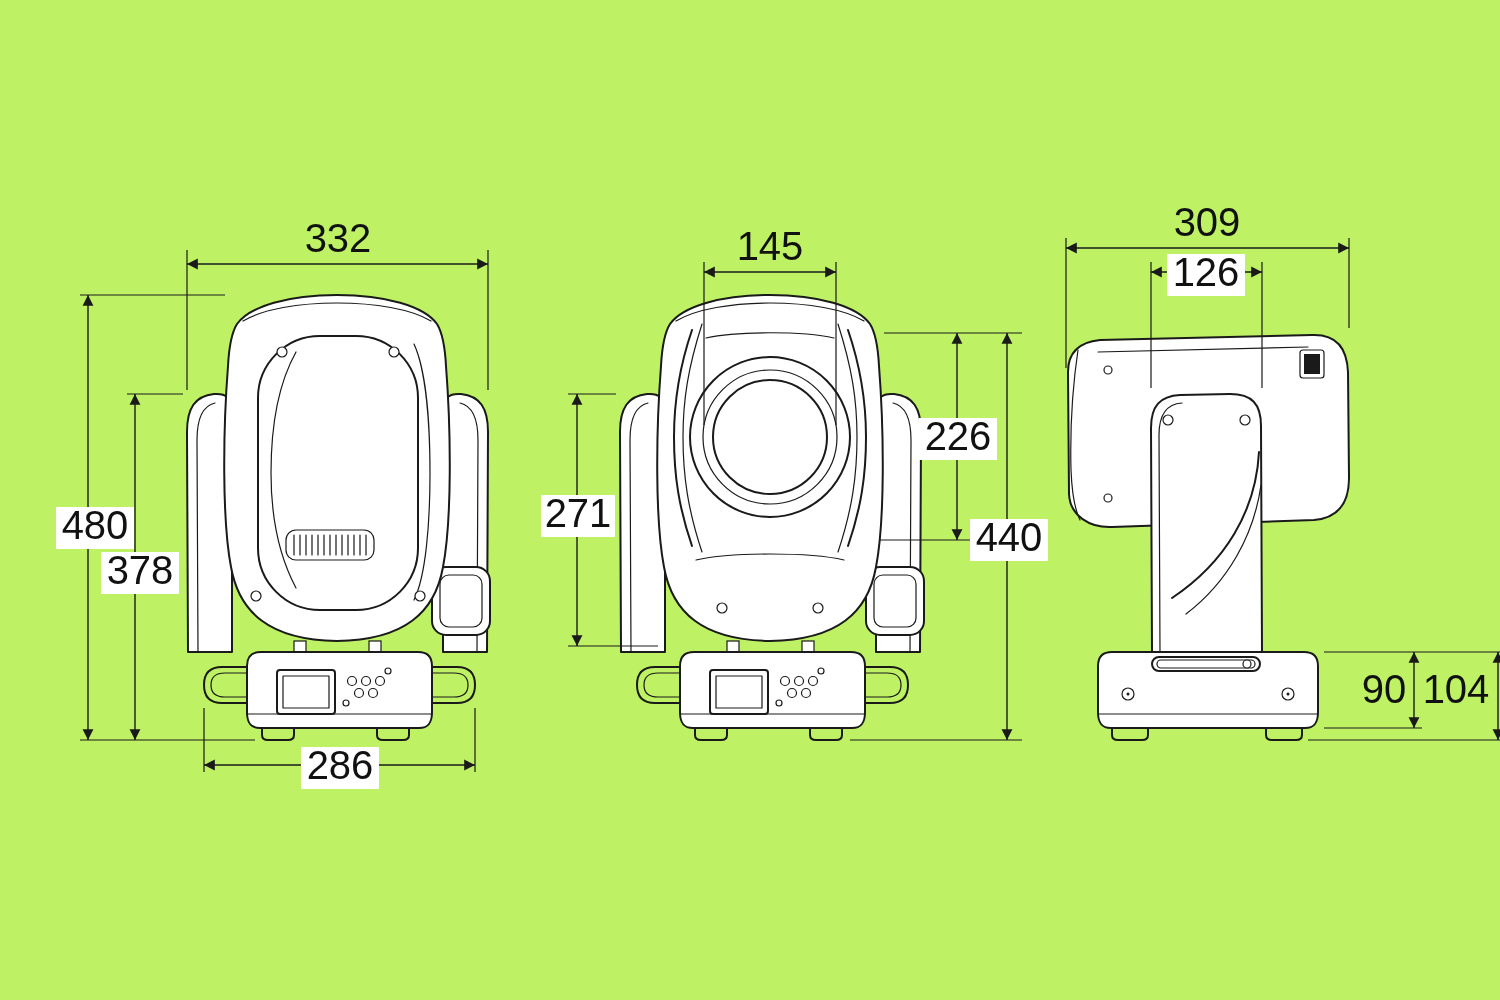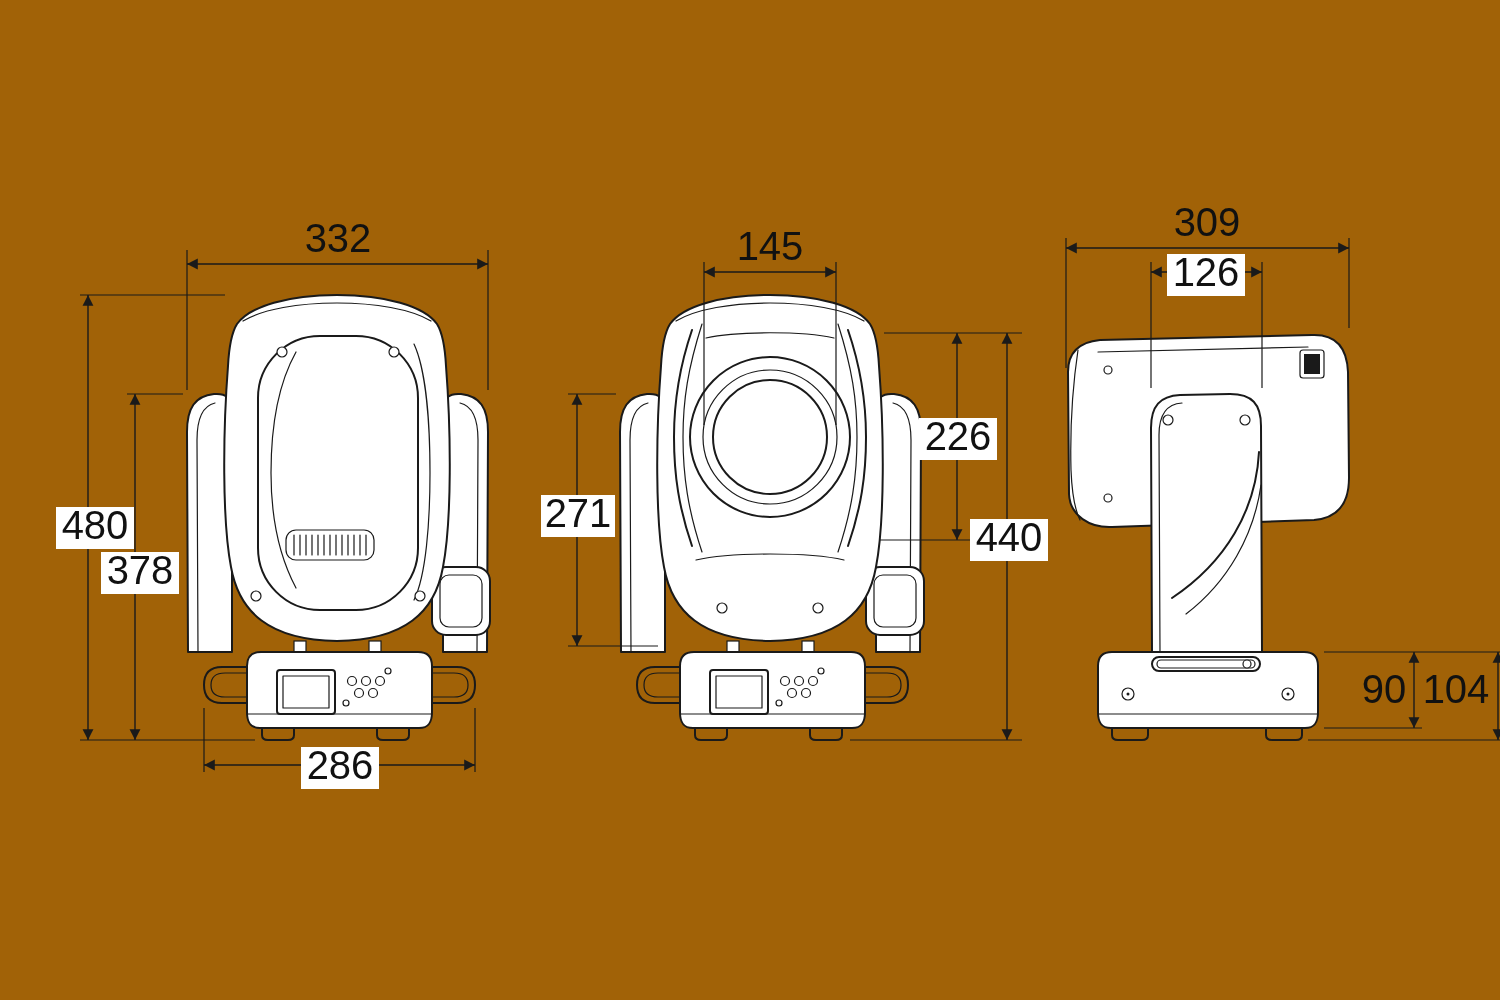--- a/index.html
+++ b/index.html
@@ -1,16 +1,16 @@
 <!DOCTYPE html>
 <html><head>
 <meta charset="utf-8">
 <style>
   html,body{margin:0;padding:0;background:#ffffff;}
-  .canvas{position:relative;width:1500px;height:1000px;background:#a16207;overflow:hidden;}
+  .canvas{position:relative;width:1500px;height:1000px;background:#bef264;overflow:hidden;}
   svg{display:block;}
   .outline{fill:none;stroke:#1a1a1a;stroke-width:2;stroke-linejoin:round;stroke-linecap:round;}
   .solid{fill:#ffffff;stroke:#1a1a1a;stroke-width:2;stroke-linejoin:round;}
   .thin{fill:none;stroke:#1a1a1a;stroke-width:1.2;stroke-linejoin:round;stroke-linecap:round;}
   .thinw{fill:#ffffff;stroke:#1a1a1a;stroke-width:1.2;}
   .dim{stroke:#1a1a1a;stroke-width:1.4;fill:none;}
   .ext{stroke:#1a1a1a;stroke-width:1.2;fill:none;}
   .mask{fill:#ffffff;stroke:none;}
   .dimtext{font-family:"Liberation Sans", sans-serif;font-size:40px;fill:#111111;text-anchor:middle;}
   .dot{fill:#1a1a1a;stroke:none;}

